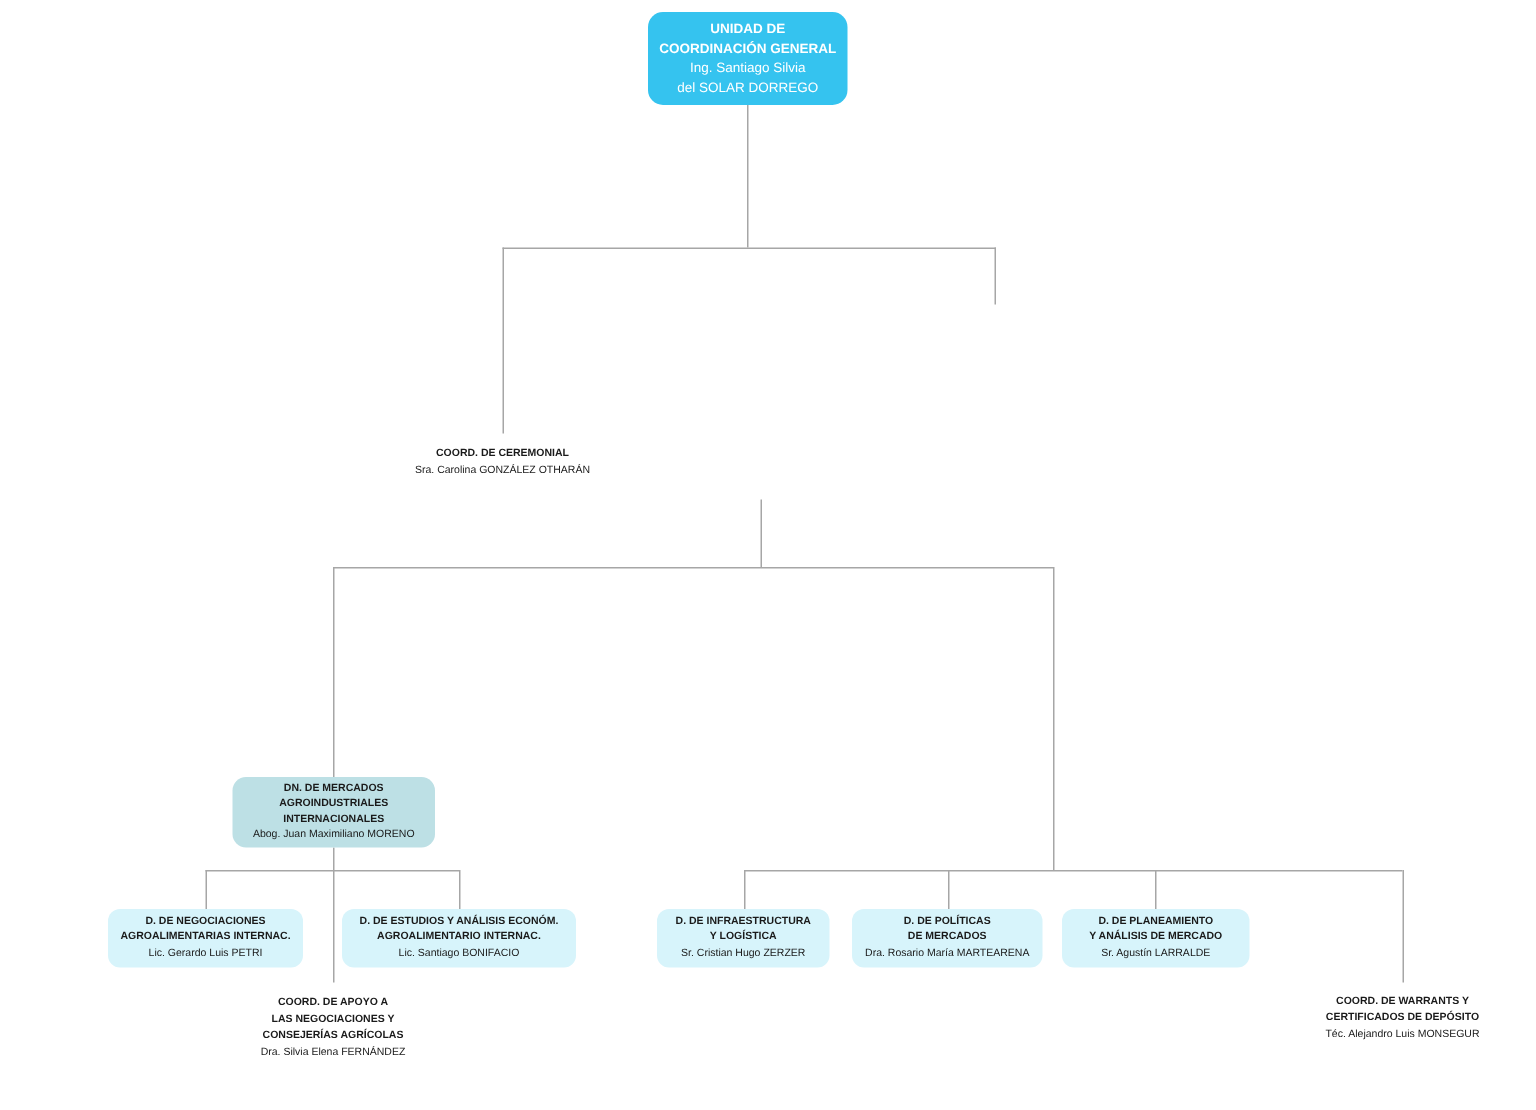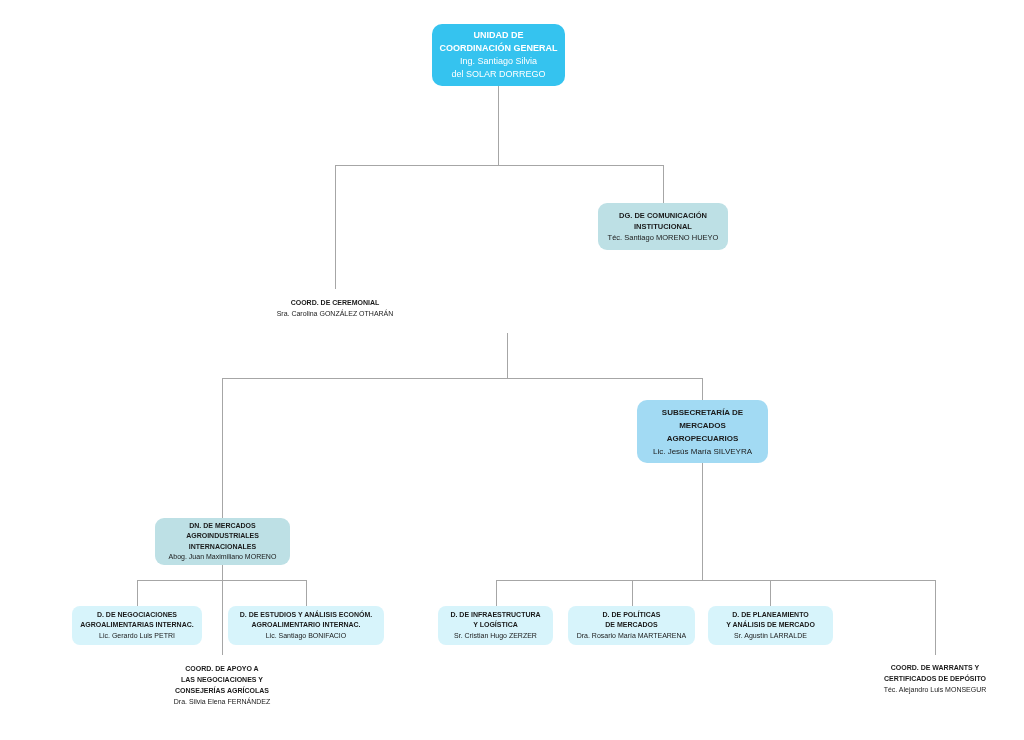--- a/index.html
+++ b/index.html
@@ -41,44 +41,33 @@
   <div class="line h" style="left:137px;top:580px;width:169px;"></div>
   <div class="line v" style="left:137px;top:580px;height:26px;"></div>
   <div class="line v" style="left:306px;top:580px;height:26px;"></div>
 
   <div class="line h" style="left:496px;top:580px;width:439px;"></div>
   <div class="line v" style="left:496px;top:580px;height:26px;"></div>
   <div class="line v" style="left:632px;top:580px;height:26px;"></div>
   <div class="line v" style="left:770px;top:580px;height:26px;"></div>
   <div class="line v" style="left:935px;top:580px;height:75px;"></div>
 
-  <div class="node n-primary" style="left:432px;top:24px;width:133px;height:62px;">
+  <div class="node n-primary" style="left:432px;top:8px;width:133px;height:62px;">
     <div class="t">UNIDAD DE
 COORDINACIÓN GENERAL</div>
     <div class="p">Ing. Santiago Silvia
 del SOLAR DORREGO</div>
   </div>
 
-  <div class="node n-teal" style="left:598px;top:203px;width:130px;height:47px;">
-    <div class="t">DG. DE COMUNICACIÓN
-INSTITUCIONAL</div>
-    <div class="p">Téc. Santiago MORENO HUEYO</div>
-  </div>
 
   <div class="node n-plain" style="left:250px;top:295px;width:170px;height:26px;">
     <div class="t">COORD. DE CEREMONIAL</div>
     <div class="p">Sra. Carolina GONZÁLEZ OTHARÁN</div>
   </div>
 
-  <div class="node n-blue" style="left:637px;top:400px;width:131px;height:63px;">
-    <div class="t">SUBSECRETARÍA DE
-MERCADOS
-AGROPECUARIOS</div>
-    <div class="p">Lic. Jesús María SILVEYRA</div>
-  </div>
 
   <div class="node n-teal" style="left:155px;top:518px;width:135px;height:47px;font-size:7px;line-height:10.5px;">
     <div class="t">DN. DE MERCADOS
 AGROINDUSTRIALES
 INTERNACIONALES</div>
     <div class="p">Abog. Juan Maximiliano MORENO</div>
   </div>
 
   <div class="node n-light" style="left:72px;top:606px;width:130px;height:39px;">
     <div class="t">D. DE NEGOCIACIONES

